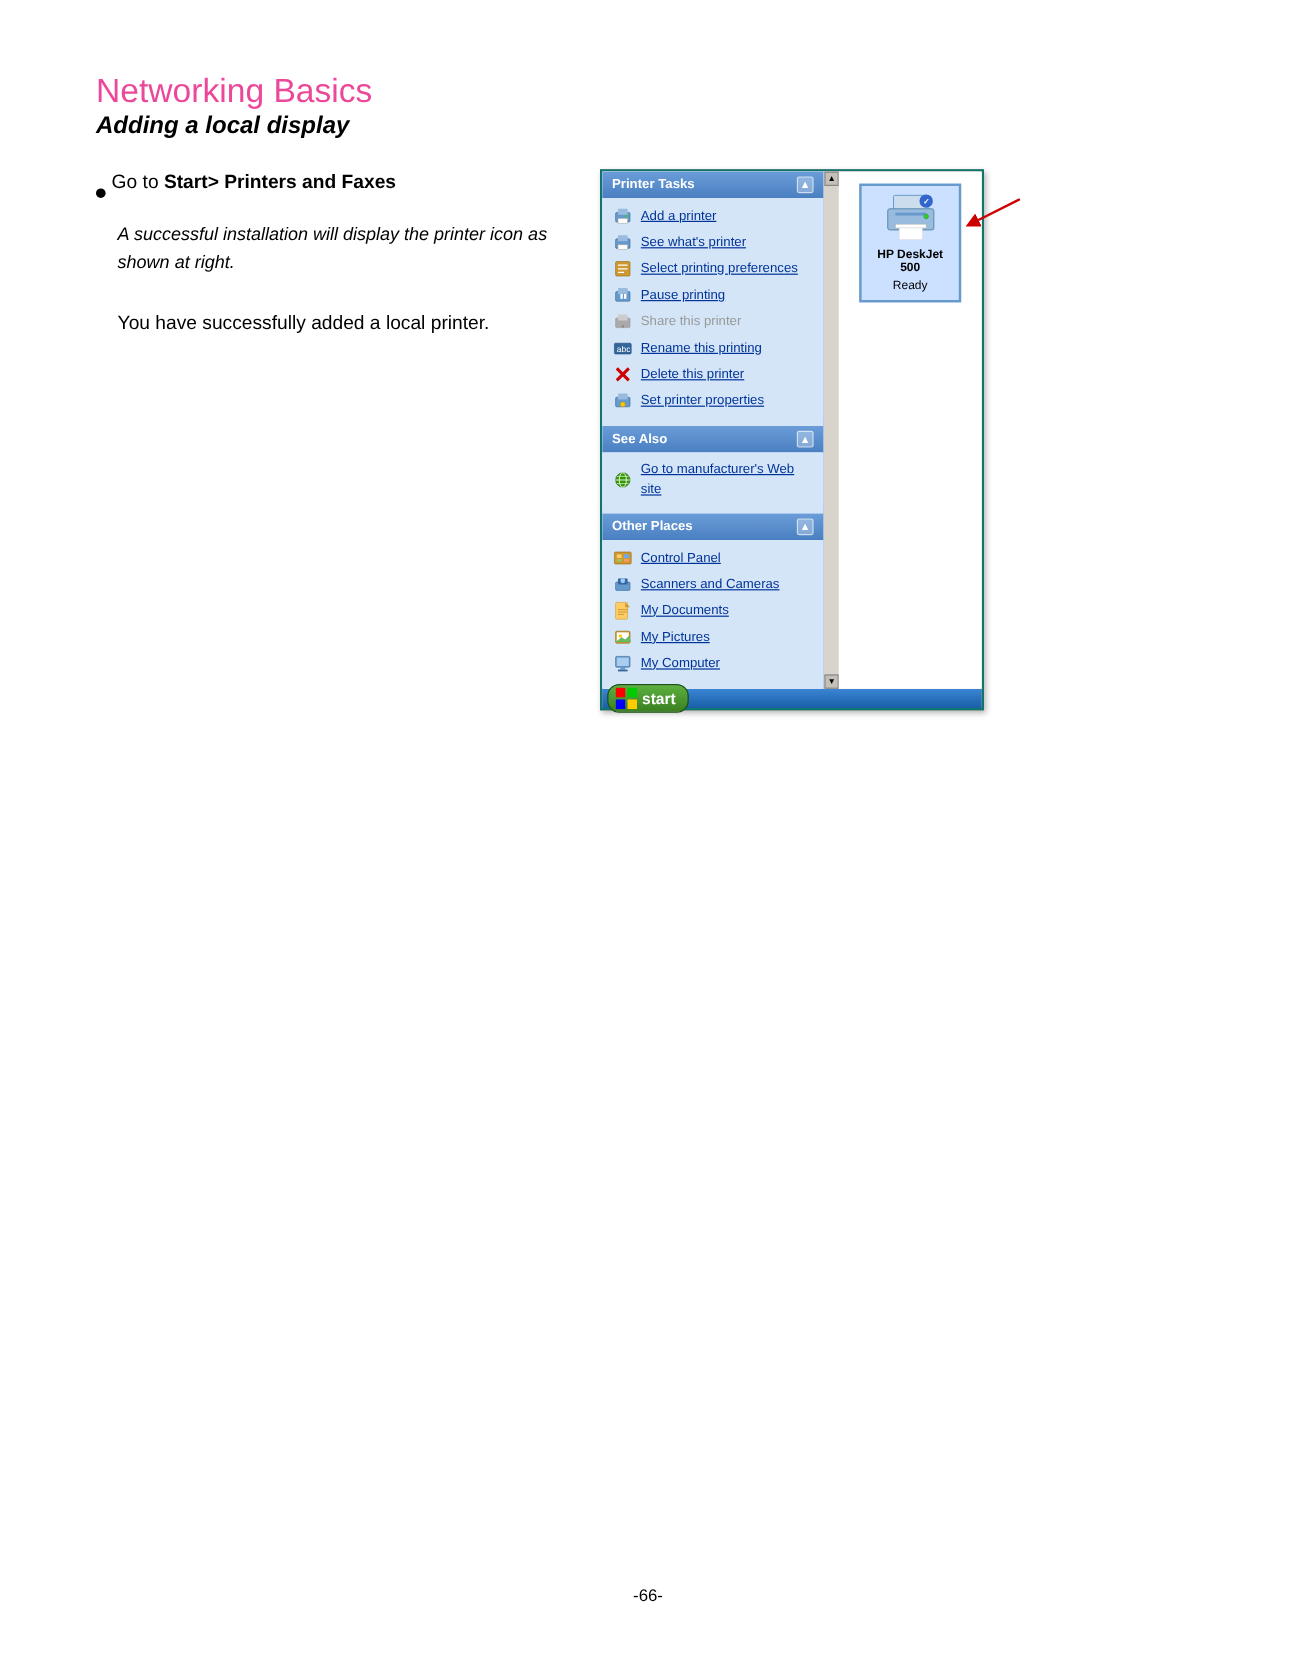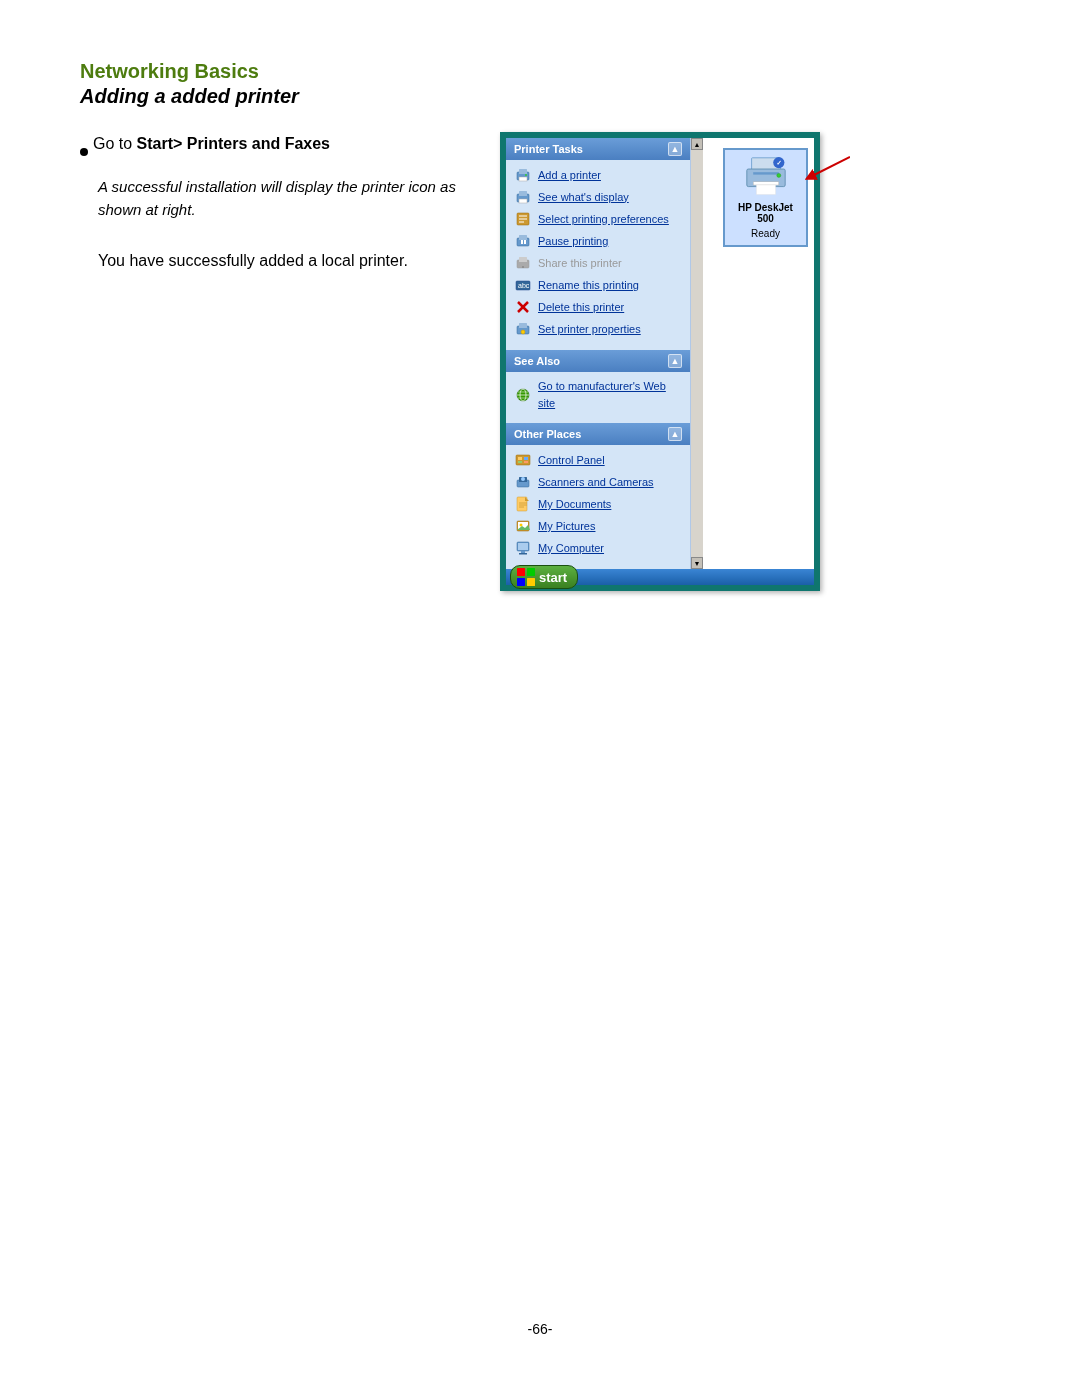--- a/index.html
+++ b/index.html
@@ -10,23 +10,23 @@
       font-family: Arial, sans-serif;
       position: relative;
       overflow: hidden;
     }
 
     .page-content {
       padding: 60px 80px;
     }
 
     .section-title {
-      color: #4d7c0f;
-      font-size: 20px;
-      font-weight: bold;
+      color: #ec4899;
+      font-size: 28px;
+      font-weight: normal;
       margin-bottom: 2px;
     }
 
     .section-subtitle {
       font-size: 20px;
       font-style: italic;
       font-weight: bold;
       color: #000;
       margin-bottom: 24px;
     }
@@ -88,21 +88,21 @@
     .right-content {
       display: flex;
       flex-direction: column;
       align-items: flex-start;
       gap: 0;
       position: relative;
     }
 
     .xp-window {
       width: 320px;
-      border: 6px solid #0f766e;
+      border: 2px solid #0f766e;
       background: #fca5a5;
       box-shadow: 2px 2px 5px rgba(0,0,0,0.3);
     }
 
     .xp-window-inner {
       display: flex;
       background: #fff;
     }
 
     .xp-left-panel {
@@ -171,21 +171,21 @@
       display: flex;
       align-items: center;
       justify-content: center;
     }
 
     .xp-right-panel {
       flex: 1;
       background: #fff;
       display: flex;
       flex-direction: column;
-      align-items: flex-end;
+      align-items: center;
       padding: 10px 6px;
       min-width: 100px;
     }
 
     .printer-icon-container {
       display: flex;
       flex-direction: column;
       align-items: center;
       gap: 4px;
       background: #cce0ff;
@@ -292,21 +292,21 @@
       top: 20px;
       right: -30px;
     }
   </style>
 </head>
 <body>
 
 <div class="page-content">
 
   <div class="section-title">Networking Basics</div>
-  <div class="section-subtitle">Adding a added printer</div>
+  <div class="section-subtitle">Adding a local display</div>
 
   <div class="main-layout">
 
     <div class="left-content">
 
       <div class="bullet-item">
         <div class="bullet-dot"></div>
         <div class="bullet-text">
           Go to <strong>Start&gt; Printers and Faxes</strong>
         </div>
@@ -354,21 +354,21 @@
                     <span>Add a printer</span>
                   </div>
                   <div class="xp-panel-item">
                     <div class="item-icon">
                       <svg width="16" height="16" viewBox="0 0 16 16">
                         <rect x="2" y="5" width="12" height="8" rx="1" fill="#6699cc" stroke="#336699" stroke-width="0.5"></rect>
                         <rect x="4" y="2" width="8" height="5" rx="0.5" fill="#99bbdd"></rect>
                         <rect x="4" y="10" width="8" height="4" fill="#fff" stroke="#aaa" stroke-width="0.5"></rect>
                       </svg>
                     </div>
-                    <span>See what's display</span>
+                    <span>See what's printer</span>
                   </div>
                   <div class="xp-panel-item">
                     <div class="item-icon">
                       <svg width="16" height="16" viewBox="0 0 16 16">
                         <rect x="2" y="2" width="12" height="12" rx="1" fill="#cc9933" stroke="#996600" stroke-width="0.5"></rect>
                         <line x1="4" y1="5" x2="12" y2="5" stroke="#fff" stroke-width="1"></line>
                         <line x1="4" y1="8" x2="12" y2="8" stroke="#fff" stroke-width="1"></line>
                         <line x1="4" y1="11" x2="9" y2="11" stroke="#fff" stroke-width="1"></line>
                       </svg>
                     </div>

